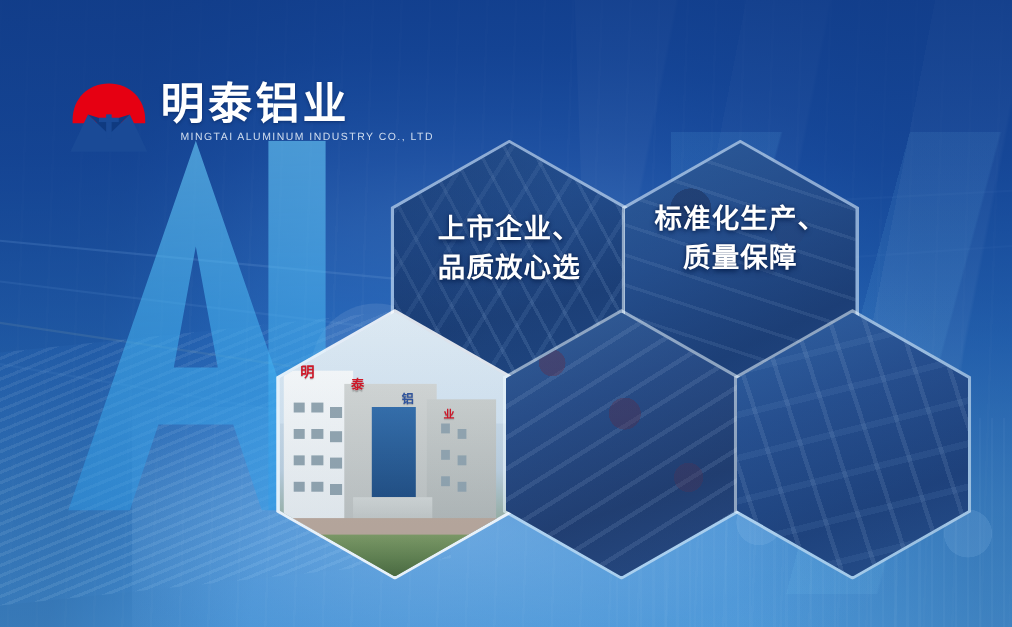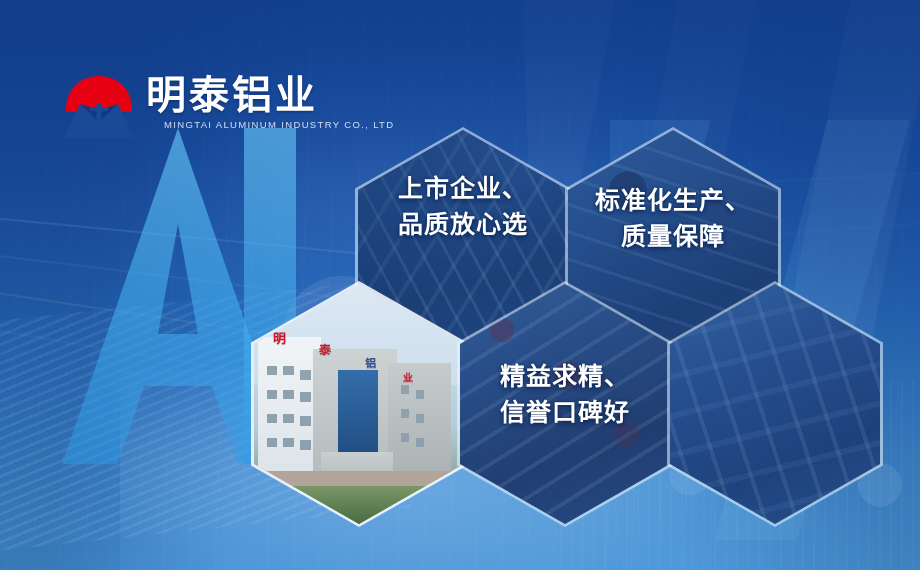--- a/index.html
+++ b/index.html
@@ -144,33 +144,33 @@
   
   #hex1{left:356px;top:128px;width:214px;height:244px;}
   #hex1 .hex-photo{
     background:
       linear-gradient(120deg, rgba(10,30,70,.30) 0%, rgba(0,0,0,0) 55%),
       repeating-linear-gradient(62deg, rgba(190,220,250,.16) 0 3px, rgba(0,0,0,0) 3px 22px),
       repeating-linear-gradient(-58deg, rgba(170,205,245,.13) 0 4px, rgba(0,0,0,0) 4px 30px),
       linear-gradient(165deg,#2f5f9e 0%,#27528f 30%,#1e3f72 62%,#22487f 100%);
   }
   #hex1 .hex-tint{background:linear-gradient(180deg, rgba(20,55,120,.30) 0%, rgba(25,70,140,.30) 100%);}
-  #hex1 .hex-label{top:42px;}
+  #hex1 .hex-label{top:62px;}
 
   
   #hex2{left:566px;top:128px;width:214px;height:244px;}
   #hex2 .hex-photo{
     background:
       radial-gradient(circle 30px at 60px 60px, rgba(30,45,80,.55) 0 62%, rgba(0,0,0,0) 63%),
       radial-gradient(circle 22px at 150px 80px, rgba(40,70,120,.5) 0 62%, rgba(0,0,0,0) 63%),
       repeating-linear-gradient(18deg, rgba(200,225,250,.12) 0 3px, rgba(0,0,0,0) 3px 26px),
       linear-gradient(155deg,#3568a6 0%,#2a5490 35%,#1d3c6e 70%,#25497f 100%);
   }
   #hex2 .hex-tint{background:linear-gradient(180deg, rgba(22,58,125,.28) 0%, rgba(28,72,142,.32) 100%);}
-  #hex2 .hex-label{top:54px;}
+  #hex2 .hex-label{top:54px;font-family:Liberation Serif, serif;}
 
   
   #hex3{left:252px;top:282px;width:214px;height:244px;}
   #hex3 .hex-photo{
     background:linear-gradient(180deg,#d9e6f0 0%,#c9dae8 34%,#b9cddd 60%,#8aa38c 86%,#6f8f63 100%);
   }
   #hex3 .hex-tint{background:linear-gradient(180deg, rgba(255,255,255,.04) 0%, rgba(30,80,150,.05) 100%);}
 
   
   #hex4{left:458px;top:282px;width:214px;height:244px;}
@@ -339,22 +339,20 @@
       <div class="hex-tint"></div>
     </div>
   </div>
 
   <div class="hex-border" style="left:457px;top:281px;width:216px;height:246px;"></div>
   <div class="hex" id="hex4">
     <div class="hex-inner">
       <div class="hex-photo"></div>
       <div class="hex-tint"></div>
     </div>
-    <div class="hex-label">精益求精、
-信誉口碑好</div>
   </div>
 
   <div class="hex-border" style="left:667px;top:281px;width:216px;height:246px;"></div>
   <div class="hex" id="hex5">
     <div class="hex-inner">
       <div class="hex-photo"></div>
       <div class="hex-tint"></div>
     </div>
   </div>
 

